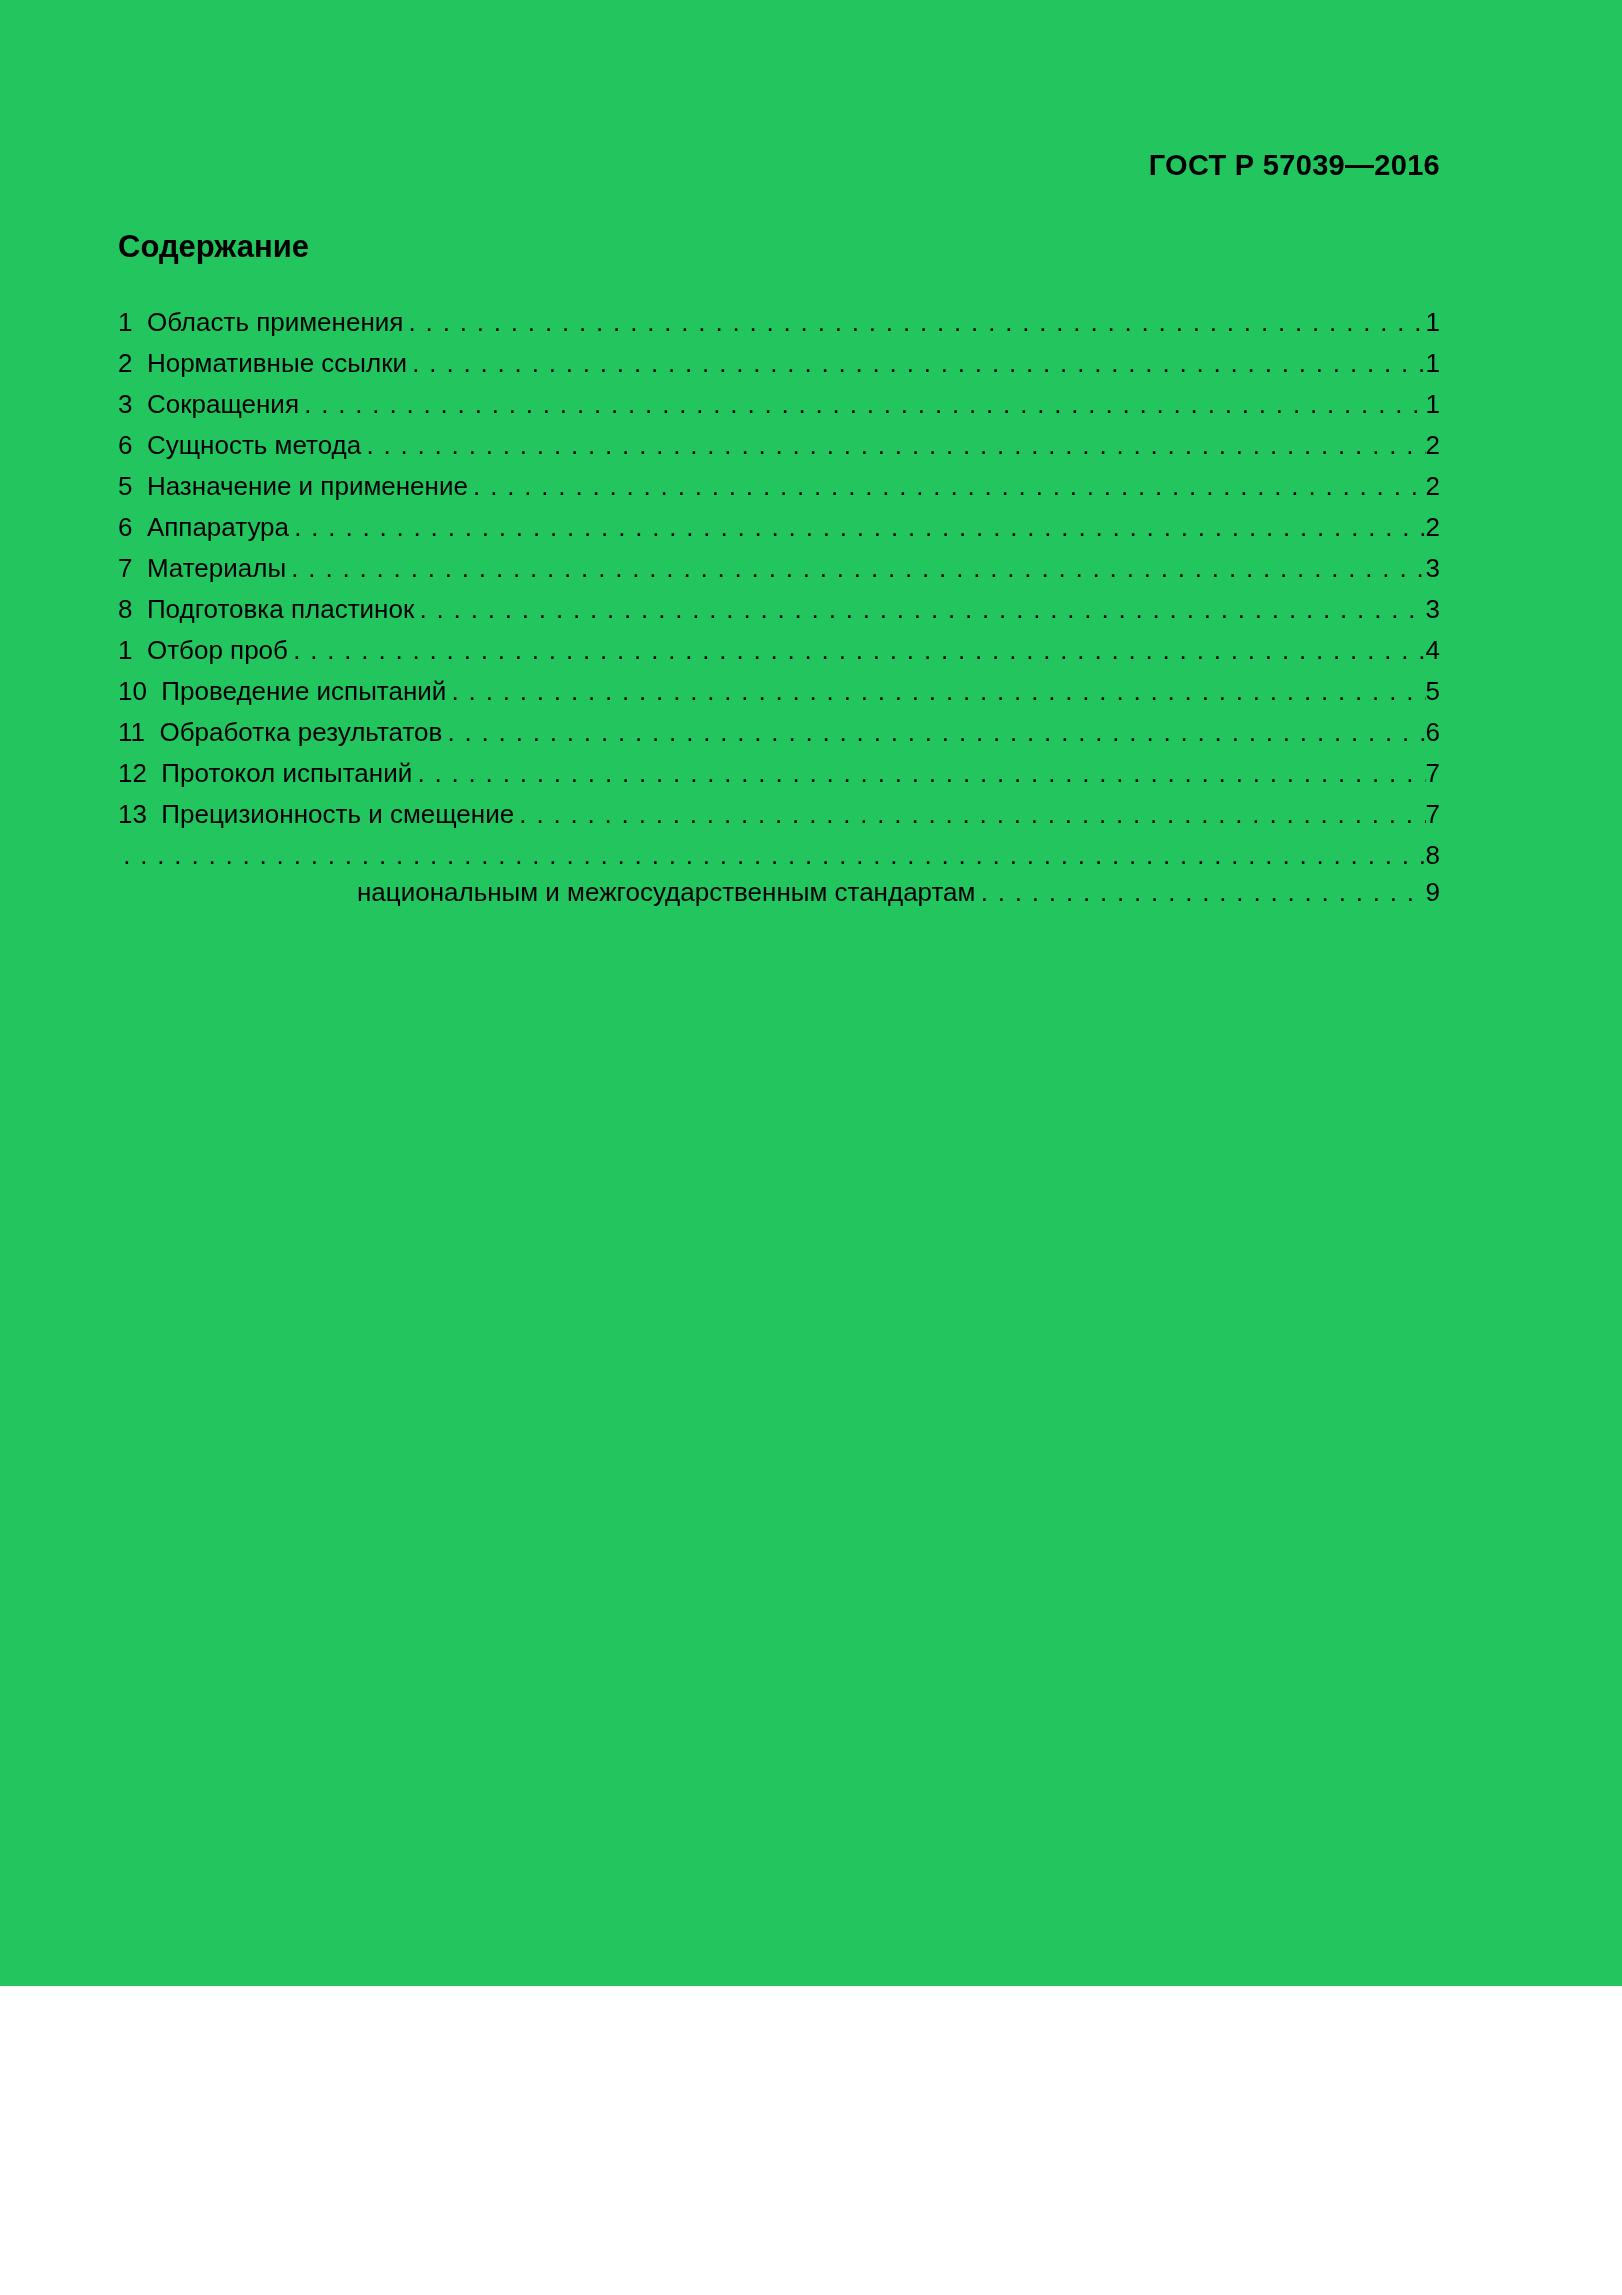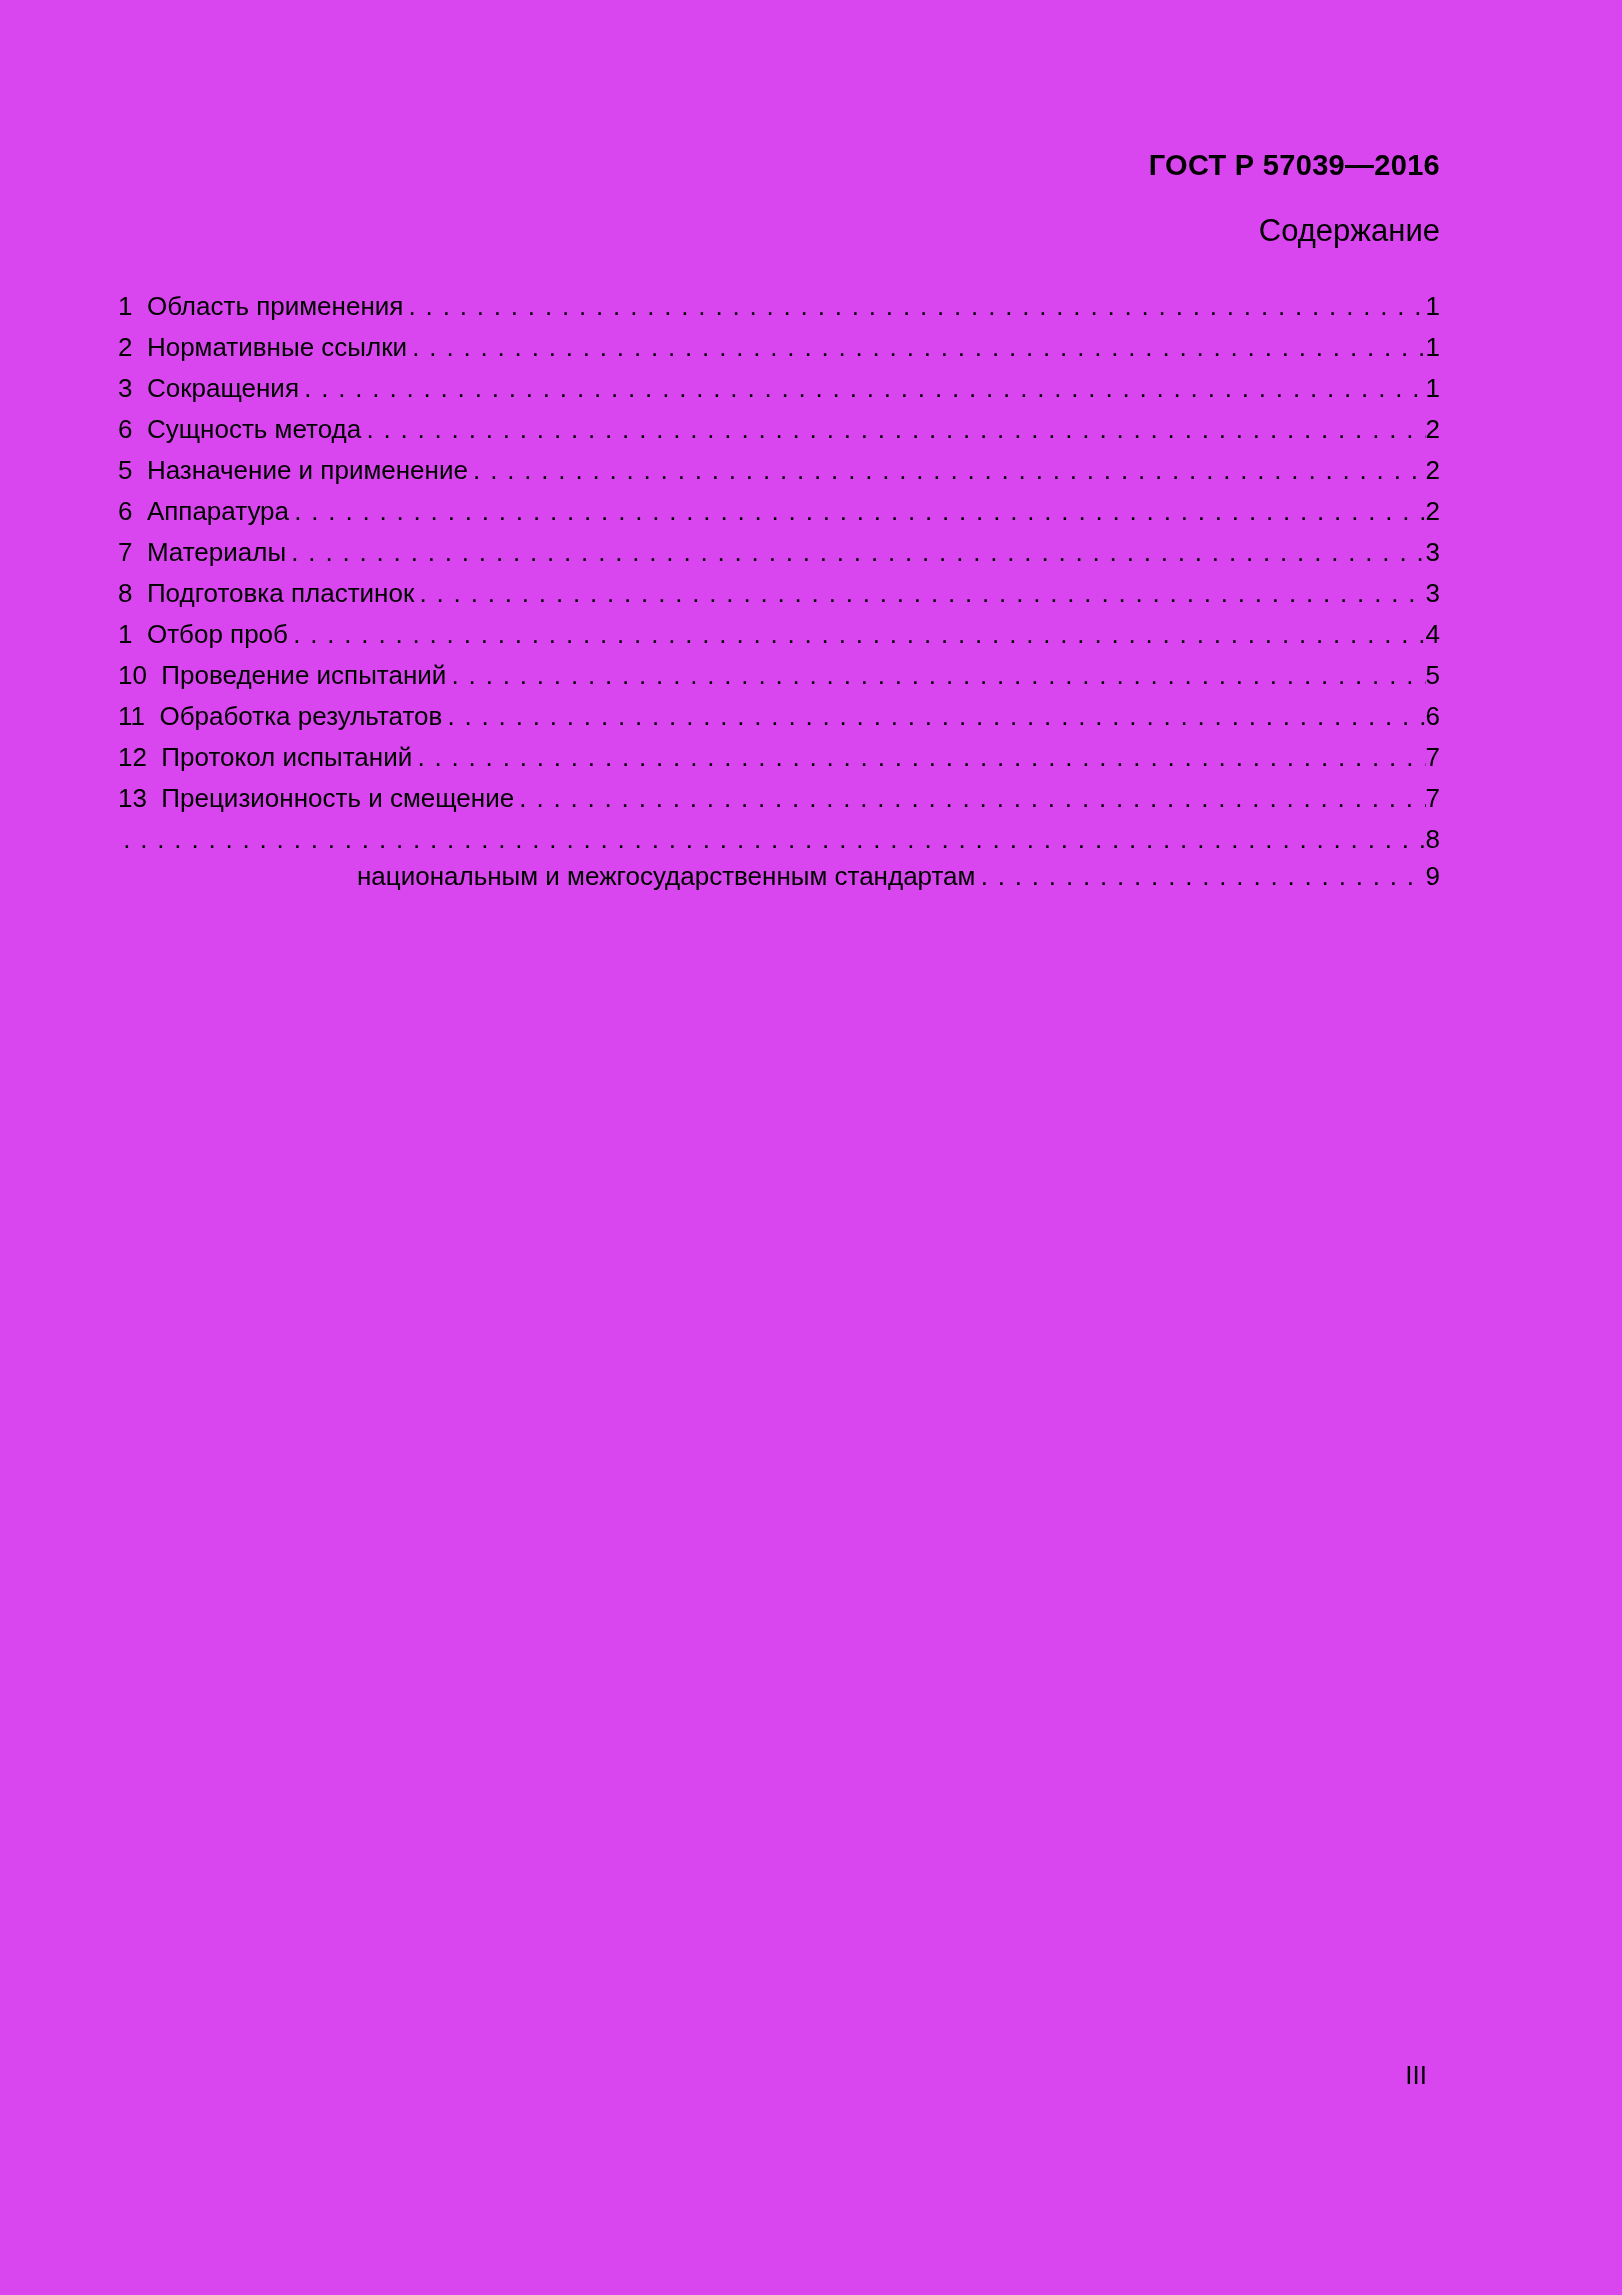--- a/index.html
+++ b/index.html
@@ -3,44 +3,44 @@
 <meta charset="utf-8">
 <style>
   html, body {
     margin: 0;
     padding: 0;
     background: #ffffff;
   }
   .page {
     position: relative;
     width: 1623px;
-    height: 2295px;
-    background: #d946ef;
+    height: 1986px;
+    background: #22c55e;
     color: #000000;
     font-family: "Liberation Sans", sans-serif;
     overflow: hidden;
   }
   .content {
     position: absolute;
     left: 118px;
     width: 1322px;
     top: 149px;
   }
   .doc-number {
     text-align: right;
     font-size: 29px;
     font-weight: bold;
     line-height: 33px;
     letter-spacing: 0.3px;
   }
   .page-title {
-    text-align: right;
+    text-align: left;
     font-size: 31px;
-    font-weight: normal;
-    margin-top: 30px;
+    font-weight: bold;
+    margin-top: 46px;
     line-height: 37px;
   }
   .toc {
     margin-top: 37px;
   }
   .toc-row {
     display: flex;
     align-items: baseline;
     font-size: 26px;
     line-height: 41px;

